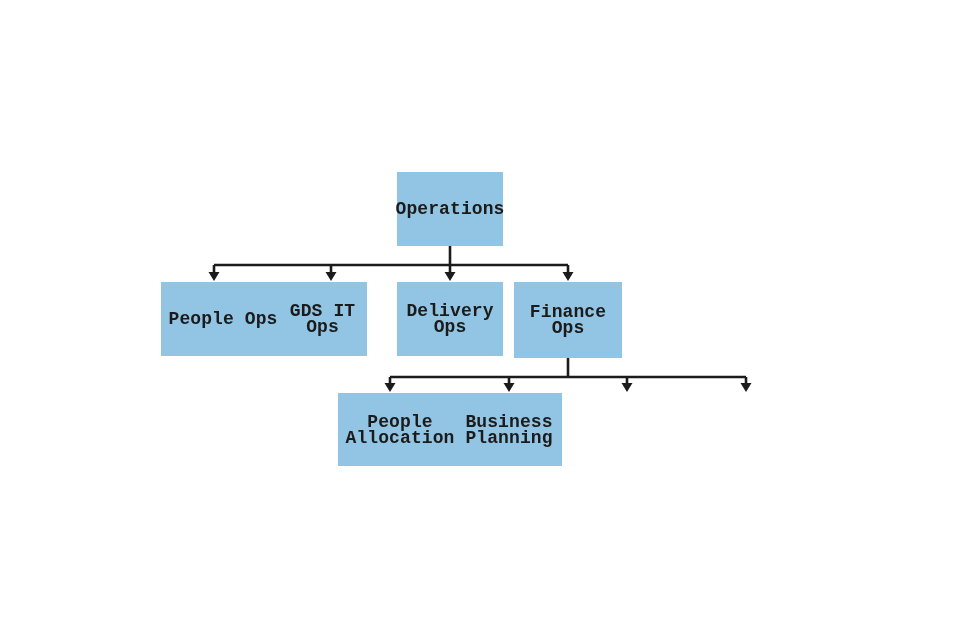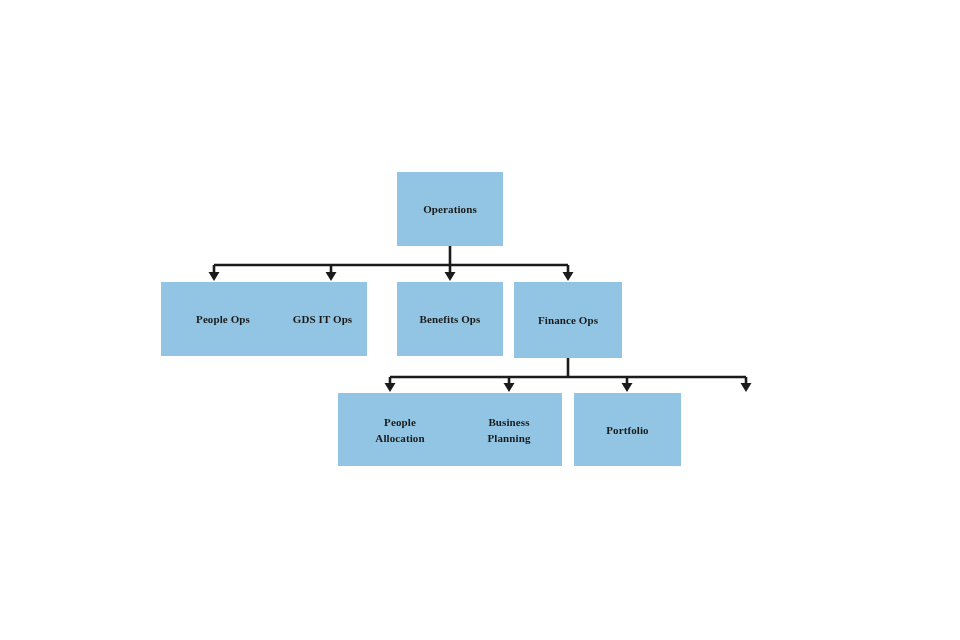--- a/index.html
+++ b/index.html
@@ -28,23 +28,23 @@
   .node-box {
     position: absolute;
     box-sizing: border-box;
     background: #92c5e3;
     display: flex;
     align-items: center;
     justify-content: center;
     text-align: center;
   }
   .node-label {
-    font-family: Liberation Serif, serif;
+    font-family: Liberation Mono, monospace;
     font-weight: bold;
-    font-size: 11px;
+    font-size: 18px;
     line-height: 16px;
     color: #1b1b1b;
     letter-spacing: 0.1px;
     white-space: pre-line;
   }
 </style>
 </head>
 <body>
 
 <div id="org-chart">
@@ -80,35 +80,32 @@
 
   <div class="node-box" style="left: 161px; top: 282px; width: 124px; height: 74px;">
     <span class="node-label">People Ops</span>
   </div>
 
   <div class="node-box" style="left: 278px; top: 282px; width: 89px; height: 74px;">
     <span class="node-label">GDS IT Ops</span>
   </div>
 
   <div class="node-box" style="left: 397px; top: 282px; width: 106px; height: 74px;">
-    <span class="node-label">Benefits Ops</span>
+    <span class="node-label">Delivery Ops</span>
   </div>
 
   <div class="node-box" style="left: 514px; top: 282px; width: 108px; height: 76px;">
     <span class="node-label">Finance Ops</span>
   </div>
 
   <div class="node-box" style="left: 338px; top: 393px; width: 124px; height: 73px;">
     <span class="node-label">People
 Allocation</span>
   </div>
 
   <div class="node-box" style="left: 456px; top: 393px; width: 106px; height: 73px;">
     <span class="node-label">Business
 Planning</span>
   </div>
 
-  <div class="node-box" style="left: 574px; top: 393px; width: 107px; height: 73px;">
-    <span class="node-label">Portfolio</span>
-  </div>
 
 
 </div>
 
 </body></html>

